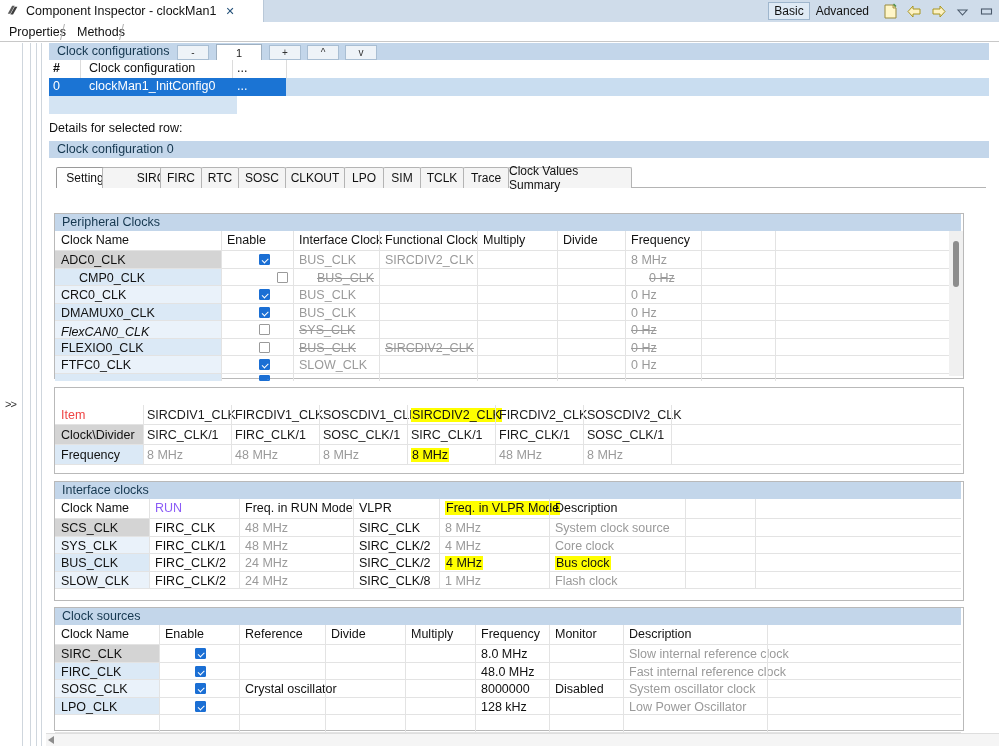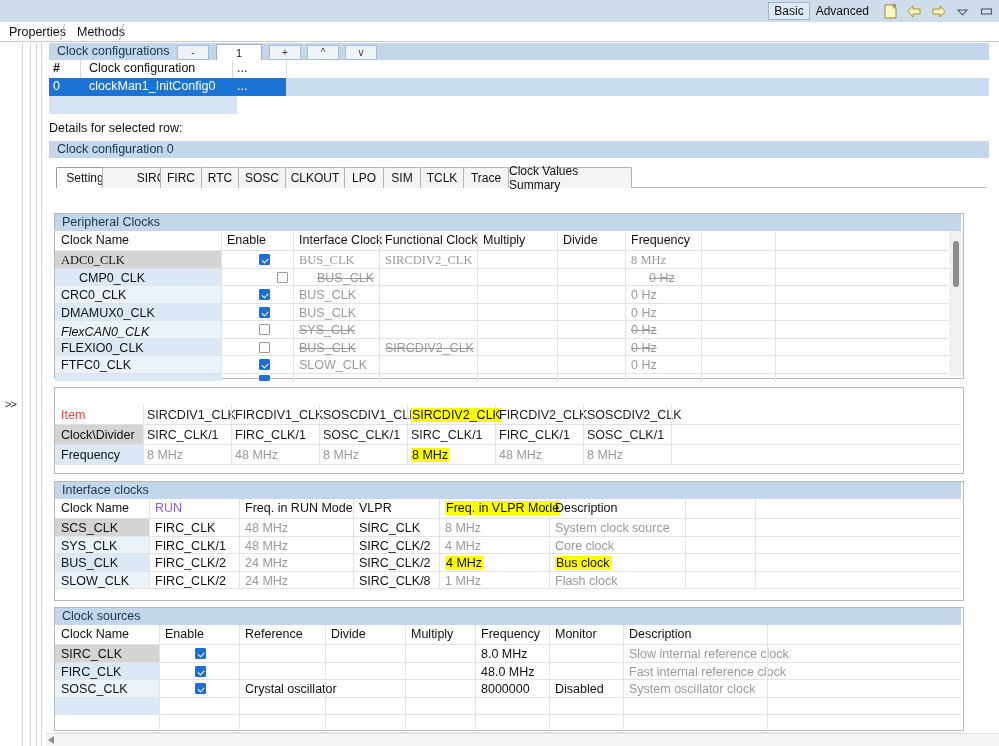--- a/index.html
+++ b/index.html
@@ -113,20 +113,28 @@
      border-top:4px solid transparent;border-bottom:4px solid transparent;border-right:6px solid #8d8d8d;}
 
   .expander{position:absolute;font-size:11px;color:#333;letter-spacing:-1px;cursor:pointer;}
 </style>
 </head>
 <body>
 
 <div class="root">
 
   <div class="titlebar">
+    <div class="tab-doc" id="docTab" style="width: 249px;">
+      <svg class="doc-icon" viewBox="0 0 16 16">
+        <path d="M2 11 L7 2 L10 2 L5 11 Z" fill="#5a5a5a"></path>
+        <path d="M5 12 L10 3 L13 3 L8 12 Z" fill="#3c3c3c"></path>
+      </svg>
+      <span class="doc-title">Component Inspector - clockMan1</span>
+      <span class="doc-close">✕</span>
+    </div>
 
     <div class="tb-right">
       <div class="seg">
         <span class="btn sel">Basic</span>
         <span class="btn">Advanced</span>
       </div>
       <span class="tb-ico">
         <svg viewBox="0 0 17 17" width="17" height="17">
           <path d="M3 2 h8 l3 3 v10 h-11 z" fill="#fff6c8" stroke="#9a8b3c" stroke-width="1"></path>
           <path d="M11 2 v3 h3" fill="#e9dea0" stroke="#9a8b3c" stroke-width="0.8"></path>
@@ -254,21 +262,21 @@
         </div>
         <div class="tbl" id="periphTbl" style="left:0;top:17px;width:906px;height:145px;">
             <span class="td th" style="left:6px;top:2px;color:#111;">Clock Name</span>
             <span class="td th" style="left:172px;top:2px;color:#111;">Enable</span>
             <span class="td th" style="left:244px;top:2px;color:#111;">Interface Clock</span>
             <span class="td th" style="left:330px;top:2px;color:#111;">Functional Clock</span>
             <span class="td th" style="left:428px;top:2px;color:#111;">Multiply</span>
             <span class="td th" style="left:508px;top:2px;color:#111;">Divide</span>
             <span class="td th" style="left:576px;top:2px;color:#111;">Frequency</span>
             <div class="rowbg" style="left:0;top:20px;width:166px;height:17.5px;background:#d4d4d4;"></div>
-            <div class="rowbg" style="left:0;top:20px;width:906px;height:17.5px;font-family:Liberation Serif, serif;">
+            <div class="rowbg" style="left:0;top:20px;width:906px;height:17.5px;">
               <span class="td " style="left:6px;top:2px;color:#111;">ADC0_CLK</span>
               <div class="cb on" style="left:204px;top:3px;"></div>
               <span class="td  grey" style="left:244px;top:2px;">BUS_CLK</span>
               <span class="td  grey" style="left:330px;top:2px;">SIRCDIV2_CLK</span>
               <span class="td  grey" style="left:428px;top:2px;"></span>
               <span class="td  grey" style="left:508px;top:2px;"></span>
               <span class="td  grey" style="left:576px;top:2px;">8 MHz</span>
             </div>
             <div class="hsep" style="left:0;top:36.5px;width:906px;"></div>
             <div class="rowbg" style="left:0;top:37.5px;width:166px;height:17.5px;background:#dbe9f6;"></div>
@@ -499,20 +507,30 @@
               <div class="cb on" style="left:140px;top:3px;"></div>
               <span class="td " style="left:190px;top:2px;color:#111;">Crystal oscillator</span>
               <span class="td " style="left:276px;top:2px;color:#111;"></span>
               <span class="td " style="left:356px;top:2px;color:#111;"></span>
               <span class="td " style="left:426px;top:2px;color:#111;">8000000</span>
               <span class="td " style="left:500px;top:2px;color:#111;">Disabled</span>
               <span class="td  grey" style="left:574px;top:2px;">System oscillator clock</span>
             </div>
             <div class="hsep" style="left:0;top:71.5px;width:906px;"></div>
             <div class="rowbg" style="left:0;top:72.5px;width:104px;height:17.5px;background:#dbe9f6;"></div>
+            <div class="rowbg" style="left:0;top:72.5px;width:906px;height:17.5px;">
+              <span class="td " style="left:6px;top:2px;color:#111;">LPO_CLK</span>
+              <div class="cb on" style="left:140px;top:3px;"></div>
+              <span class="td " style="left:190px;top:2px;color:#111;"></span>
+              <span class="td " style="left:276px;top:2px;color:#111;"></span>
+              <span class="td " style="left:356px;top:2px;color:#111;"></span>
+              <span class="td " style="left:426px;top:2px;color:#111;">128 kHz</span>
+              <span class="td " style="left:500px;top:2px;color:#111;"></span>
+              <span class="td  grey" style="left:574px;top:2px;">Low Power Oscillator</span>
+            </div>
             <div class="hsep" style="left:0;top:89px;width:906px;"></div>
             <div class="hsep" style="left:0;top:106.5px;width:906px;"></div>
             <div class="vsep" style="left:104px;top:0;height:107.5px;"></div>
             <div class="vsep" style="left:184px;top:0;height:107.5px;"></div>
             <div class="vsep" style="left:270px;top:0;height:107.5px;"></div>
             <div class="vsep" style="left:350px;top:0;height:107.5px;"></div>
             <div class="vsep" style="left:420px;top:0;height:107.5px;"></div>
             <div class="vsep" style="left:494px;top:0;height:107.5px;"></div>
             <div class="vsep" style="left:568px;top:0;height:107.5px;"></div>
             <div class="vsep" style="left:712px;top:0;height:107.5px;"></div>

